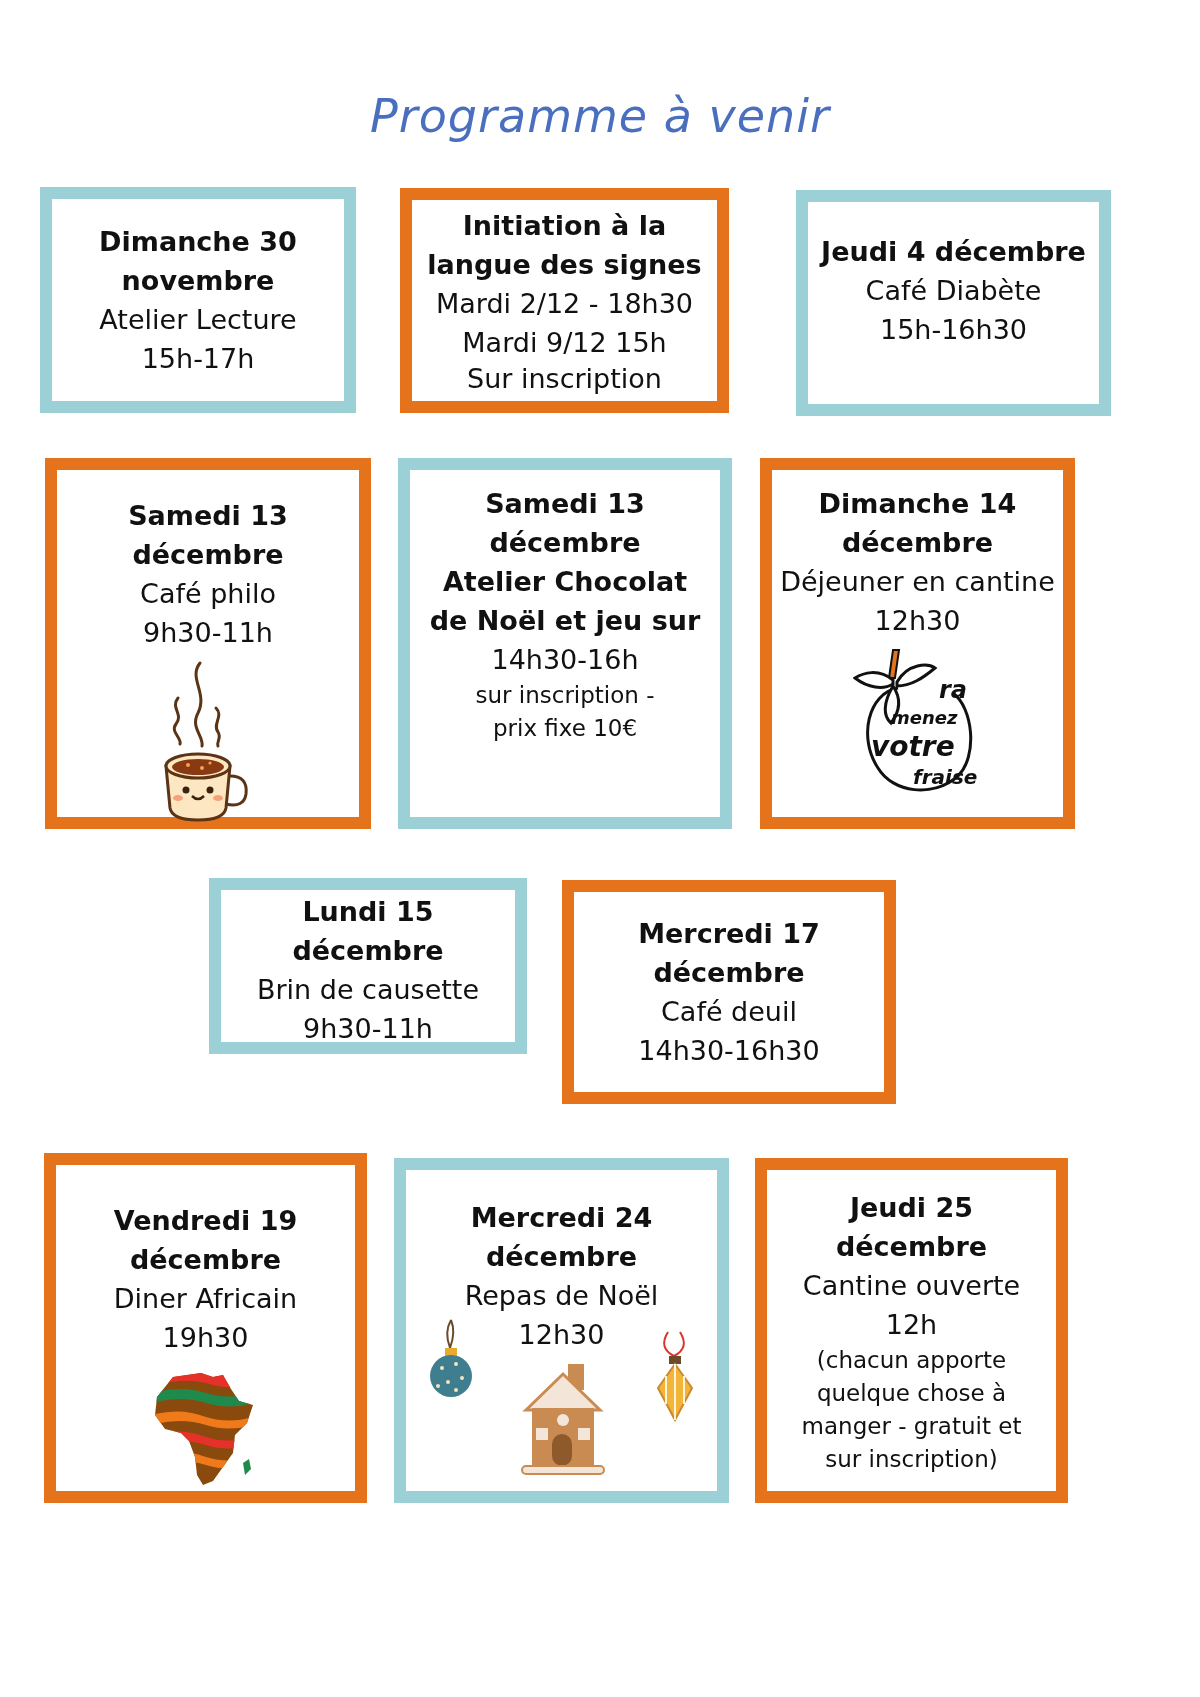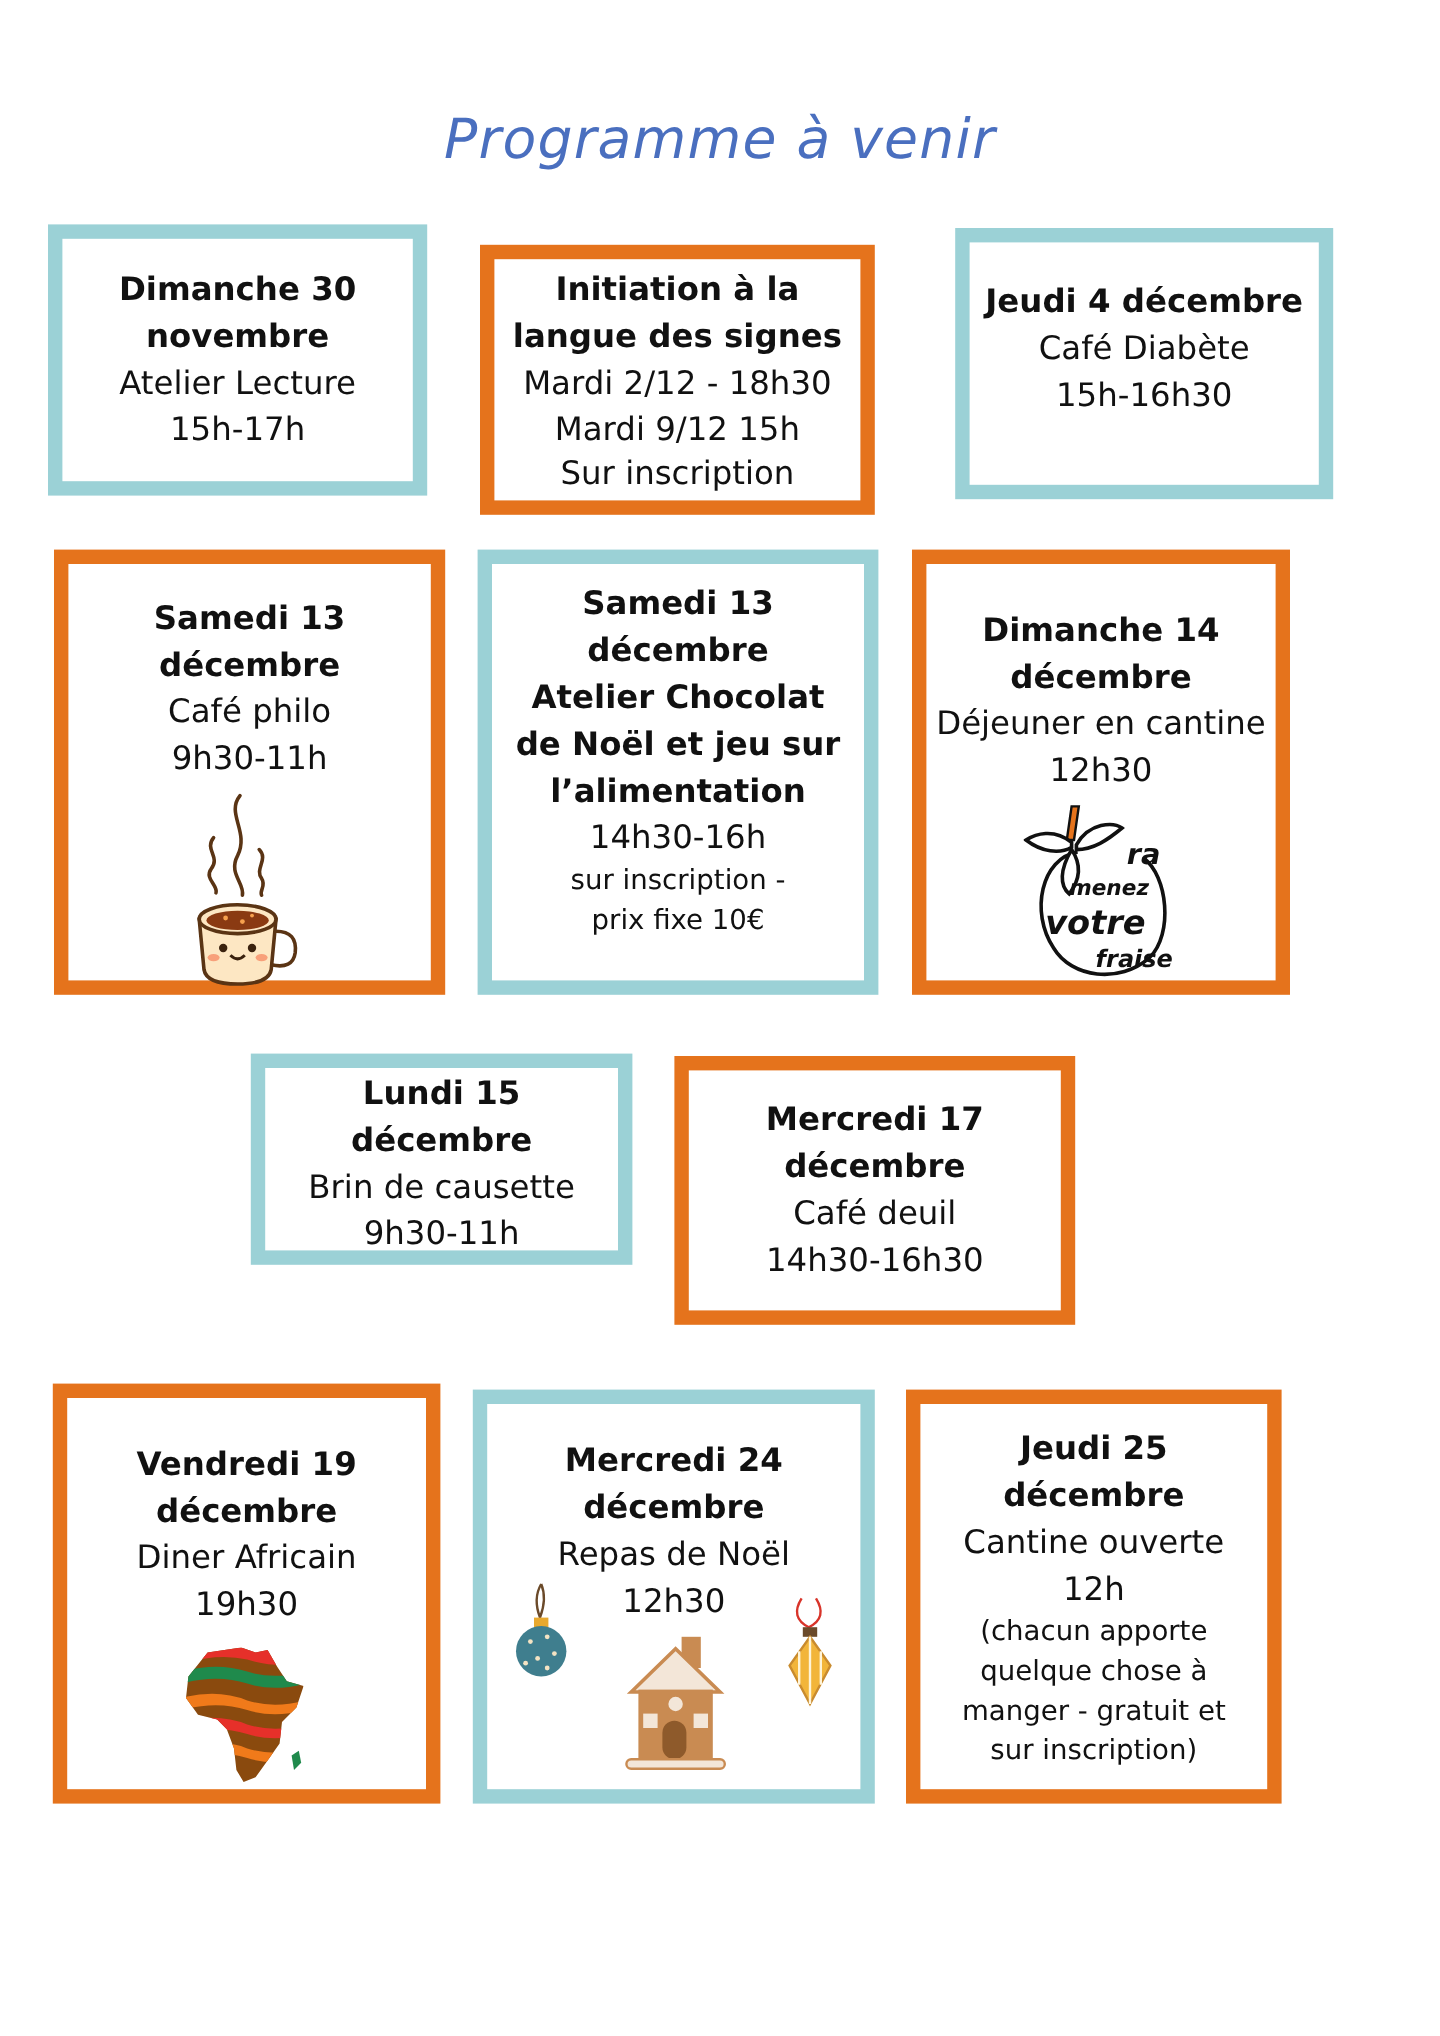--- a/index.html
+++ b/index.html
@@ -33,21 +33,21 @@
 
 <h1 class="title">Programme à venir</h1>
 
 <div class="card" style="left:40px; top:187px; width:316px; height:226px;">
   <div class="line bold">Dimanche 30</div>
   <div class="line bold">novembre</div>
   <div class="line">Atelier Lecture</div>
   <div class="line">15h-17h</div>
 </div>
 
-<div class="card orange" style="left:400px; top:188px; width:329px; height:225px;margin-top:16px;">
+<div class="card orange" style="left:400px; top:188px; width:329px; height:225px;">
   <div class="line bold">Initiation à la</div>
   <div class="line bold">langue des signes</div>
   <div class="line">Mardi 2/12 - 18h30</div>
   <div class="line">Mardi 9/12 15h</div>
   <div class="line xsmall">Sur inscription</div>
 </div>
 
 <div class="card" style="left:796px; top:190px; width:315px; height:226px; justify-content:flex-start; padding-top:30px;">
   <div class="line bold">Jeudi 4 décembre</div>
   <div class="line">Café Diabète</div>
@@ -78,27 +78,26 @@
         <ellipse cx="60" cy="140" rx="5" ry="3" fill="#F8A07A"></ellipse>
     </svg>
   </div>
 </div>
 
 <div class="card top" style="left:398px; top:458px; width:334px; height:371px; padding-top:14px;">
   <div class="line bold">Samedi 13</div>
   <div class="line bold">décembre</div>
   <div class="line bold">Atelier Chocolat</div>
   <div class="line bold">de Noël et jeu sur</div>
-  <div class="line bold">l’alimentation</div>
   <div class="line">14h30-16h</div>
   <div class="line small">sur inscription -</div>
   <div class="line small">prix fixe 10€</div>
 </div>
 
-<div class="card orange top" style="left:760px; top:458px; width:315px; height:371px; padding-top:36px;">
+<div class="card orange top" style="left:760px; top:458px; width:315px; height:371px; padding-top:14px;">
   <div class="line bold">Dimanche 14</div>
   <div class="line bold">décembre</div>
   <div class="line">Déjeuner en cantine</div>
   <div class="line">12h30</div>
   <div class="illus" style="margin-top:8px;">
     <svg width="130" height="150" viewBox="0 0 130 150">
       <path d="M45 40 C15 45, 5 90, 25 120 C40 145, 80 150, 105 128 C125 108, 120 60, 100 45" fill="#fff" stroke="#111" stroke-width="3"></path>
       <path d="M40 2 L46 2 L42 30 L36 30 Z" fill="#E5731C" stroke="#111" stroke-width="2"></path>
       <path d="M40 32 C25 20, 10 25, 2 30 C15 40, 30 42, 40 36 Z" fill="#fff" stroke="#111" stroke-width="3"></path>
       <path d="M44 34 C55 15, 75 15, 82 20 C70 30, 58 38, 44 38 Z" fill="#fff" stroke="#111" stroke-width="3"></path>

